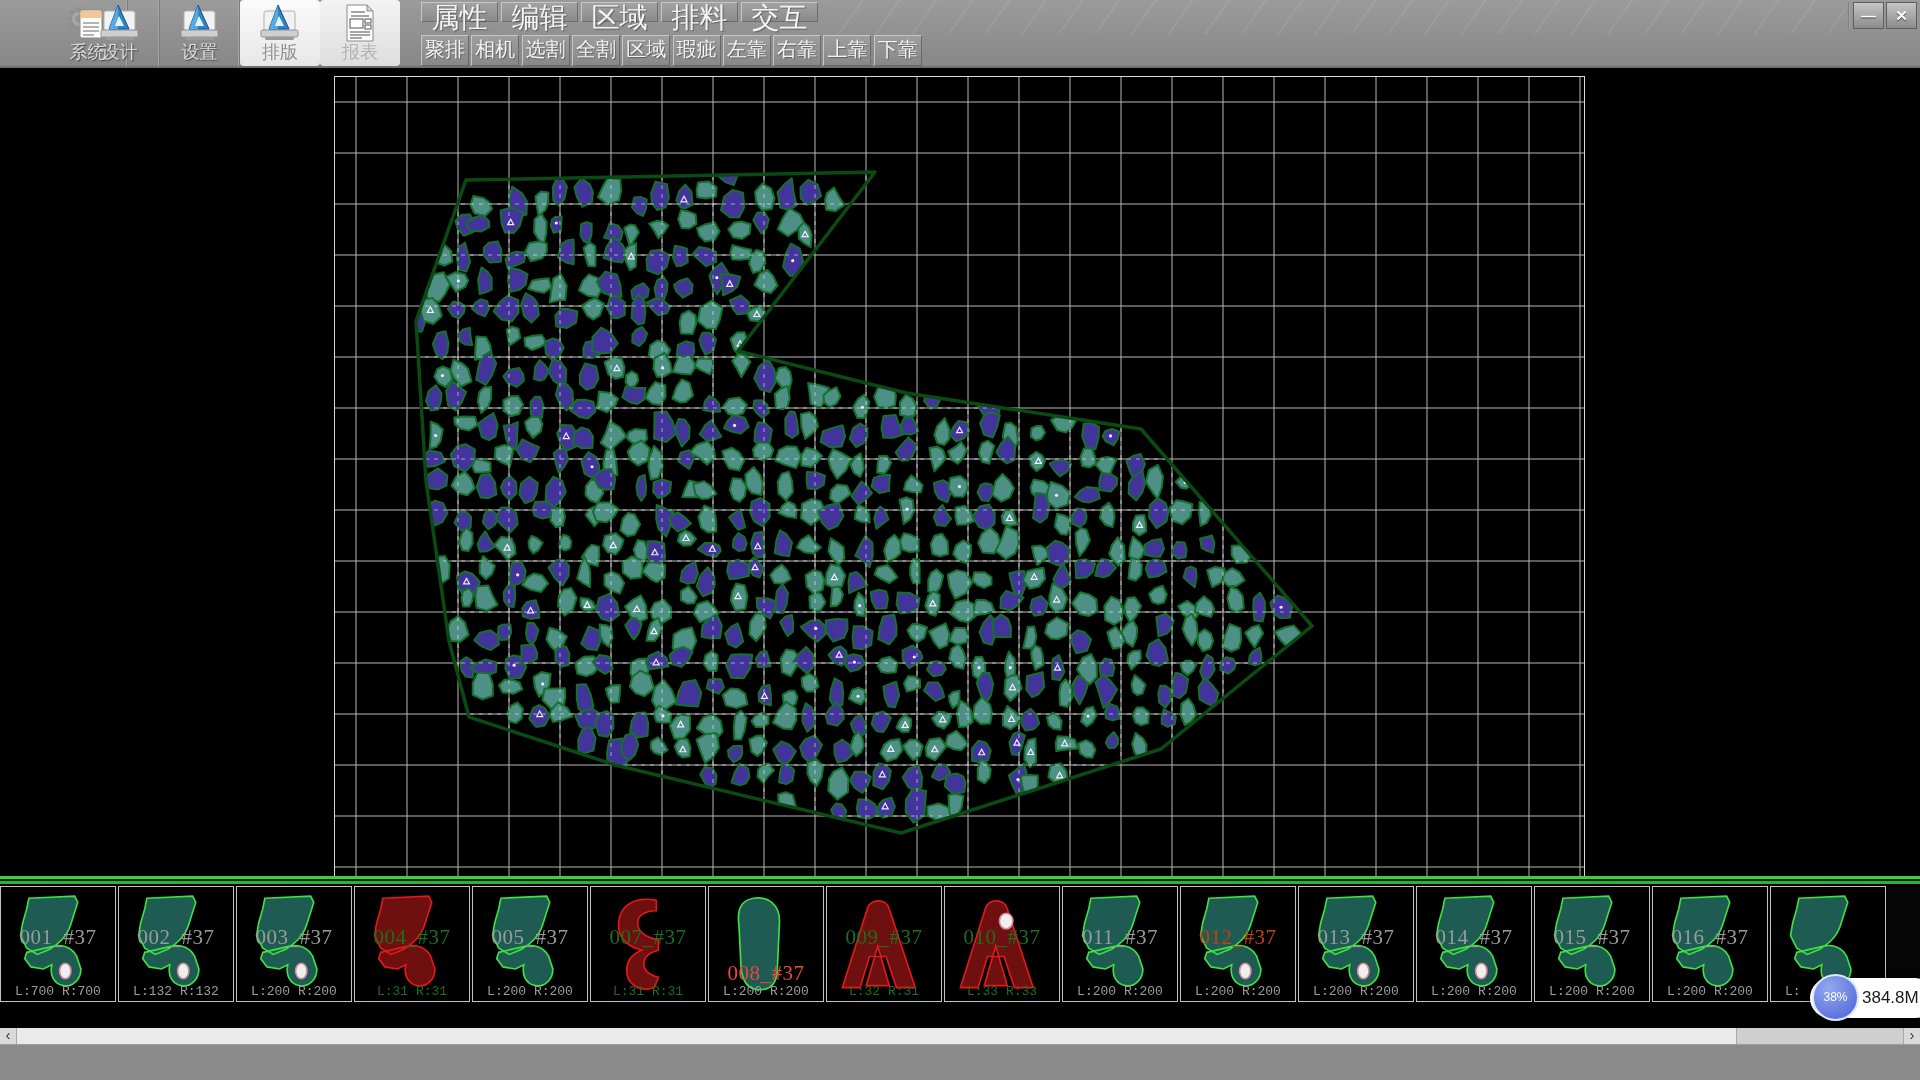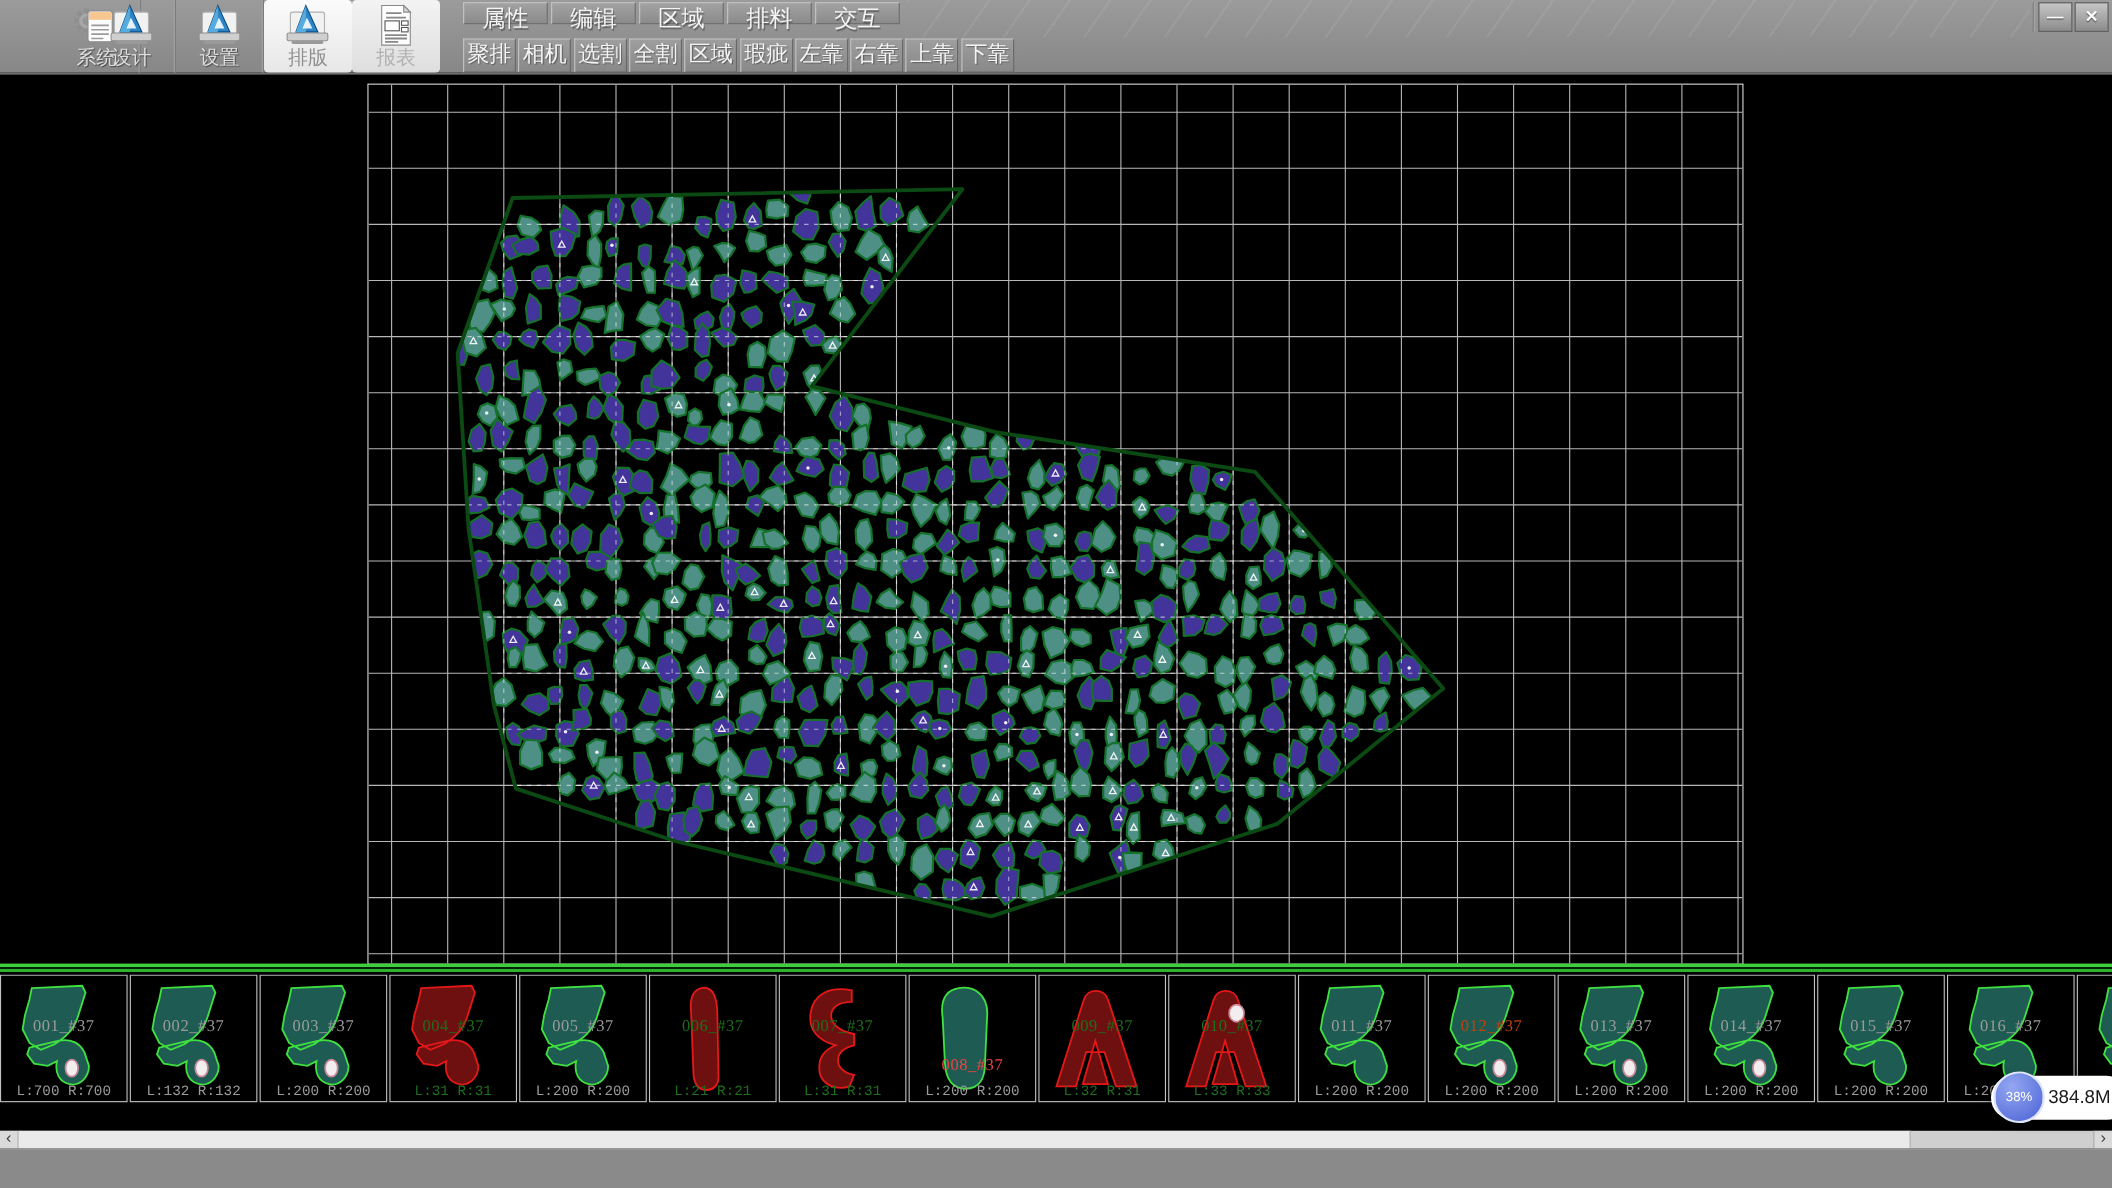--- a/index.html
+++ b/index.html
@@ -19,21 +19,21 @@
   .btn-big .lbl { position:absolute; bottom:2px; width:100%; text-align:center;
                   font-size:18px; color:#dedede; text-shadow:1px 1px 1px rgba(50,50,50,.75); }
   .btn-big.sel { background:linear-gradient(180deg,#fbfbfb,#e7e7e7); border-radius:4px;
                  border-right:none; box-shadow:none; }
   .btn-big.sel .lbl { color:#8f8f8f; text-shadow:none;margin-top:47px; }
   .btn-big.lite { background:linear-gradient(180deg,#f3f3f3,#dedede); border-radius:4px;
                  border-right:none; box-shadow:none; }
   .btn-big.lite .lbl { color:#b2b2b2; text-shadow:none; }
 
   .m1btn { position:absolute; top:2px; height:20px; width:77px; line-height:29px;
-           text-align:center; font-size:21px; color:#f4f4f4;
+           text-align:center; font-size:28px; color:#f4f4f4;
            background:linear-gradient(180deg,#a2a2a2,#8b8b8b);
            border:1px solid; border-color:#c6c6c6 #6d6d6d #6d6d6d #c6c6c6;
            text-shadow:1px 1px 1px rgba(0,0,0,.35); }
   .m2btn { position:absolute; top:35px; height:31px; width:48px; line-height:29px;
            text-align:center; font-size:20px; color:#f4f4f4;
            background:linear-gradient(180deg,#9e9e9e,#888888);
            border:1px solid; border-color:#c6c6c6 #686868 #686868 #c6c6c6;
            text-shadow:1px 1px 1px rgba(0,0,0,.35);font-family:Liberation Mono, monospace; }
 
   .winbtn { position:absolute; top:2px; width:31px; height:27px; text-align:center;
@@ -53,21 +53,21 @@
   #sep { position:absolute; left:0; top:876px; width:1920px; height:10px;
          background:linear-gradient(180deg,#3ecf3e 0 3px,#062206 3px 5px,#2db32d 5px 8px,#000 8px 10px); }
 
   
   #strip { position:absolute; left:0; top:886px; width:1920px; height:118px;
            display:flex; overflow:hidden; background:#050505; }
   .cell { flex:0 0 116px; height:116px; margin-right:2px; border:1px solid #c2c2c2;
           background:#000; position:relative; }
   .cell svg { position:absolute; left:5px; top:2px; width:104px; height:110px; }
   .cell .nm { position:absolute; top:38px; width:100%; text-align:center; z-index:2;
-              font-family:"Liberation Serif", serif; font-size:15px; letter-spacing:.5px; }
+              font-family:"Liberation Serif", serif; font-size:21px; letter-spacing:.5px; }
   .cell .lr { position:absolute; bottom:2px; width:100%; text-align:center; z-index:2;
               font-family:Liberation Mono, monospace; font-size:13px; }
 
   
   #badge { position:absolute; left:1810px; top:978px; height:40px; border-radius:20px;
            background:#fff; box-shadow:0 3px 9px rgba(0,0,0,.5); padding:0 16px 0 52px;
            line-height:40px; font-size:17px; color:#1b1b1b; z-index:5; }
   #badge .circ { position:absolute; left:2px; top:-4px; width:47px; height:47px;
            border-radius:50%; background:radial-gradient(circle at 35% 28%,#93a7f0,#4a61d6);
            border:2px solid #dfe6ff; color:#fff; font-size:12px; text-align:center;
@@ -901,27 +901,20 @@
     </div>
     <div class="cell">
       <svg viewBox="0 0 100 100">
         <path d="M22,6 L66,4 L69,10 L62,32 C58,44 50,50 42,55 L30,60 L20,54 L14,42 L16,30 L20,16 Z M20,58 L46,52 C56,50 64,54 68,62 L72,74 C72,84 64,92 55,90 C46,88 42,80 44,70 L36,74 L24,72 L18,64 Z" fill="#1e5b53" stroke="#3fe03f" stroke-width="1.6"></path>
       </svg>
       <div class="nm" style="color: rgb(155, 155, 155);">005_#37</div>
       <div class="lr" style="color: rgb(155, 155, 155);">L:200 R:200</div>
     </div>
     <div class="cell">
       <svg viewBox="0 0 100 100">
-        <path d="M40,6 C32,8 30,16 31,26 L33,78 C33,88 36,94 43,95 C50,96 55,91 55,84 L54,30 C54,14 50,4 40,6 Z" fill="#6e1010" stroke="#e41818" stroke-width="1.6"></path>
-      </svg>
-      <div class="nm" style="color: rgb(29, 110, 29);">006_#37</div>
-      <div class="lr" style="color: rgb(29, 110, 29);">L:21 R:21</div>
-    </div>
-    <div class="cell">
-      <svg viewBox="0 0 100 100">
         <path d="M58,8 C38,4 24,12 22,28 C20,42 28,52 44,56 C34,60 28,68 30,80 C32,90 44,96 56,92 L60,82 C52,80 46,76 46,69 C46,62 52,58 60,56 L60,46 C48,44 40,38 40,30 C40,22 48,18 58,18 Z" fill="#6e1010" stroke="#e41818" stroke-width="1.6"></path>
       </svg>
       <div class="nm" style="color: rgb(29, 110, 29);">007_#37</div>
       <div class="lr" style="color: rgb(29, 110, 29);">L:31 R:31</div>
     </div>
     <div class="cell">
       <svg viewBox="0 0 100 100">
         <path d="M38,6 C26,8 22,18 24,32 L26,72 C27,86 33,94 44,94 C56,94 61,85 61,72 L63,28 C63,12 52,4 38,6 Z" fill="#1e5b53" stroke="#3fe03f" stroke-width="1.6"></path>
       </svg>
       <div class="nm" style="color: #ef4444; margin-top: 36px;">008_#37</div>

